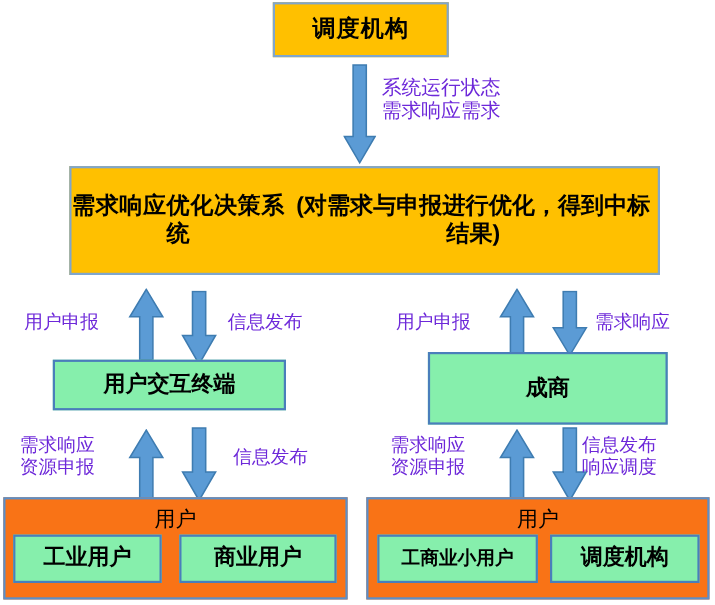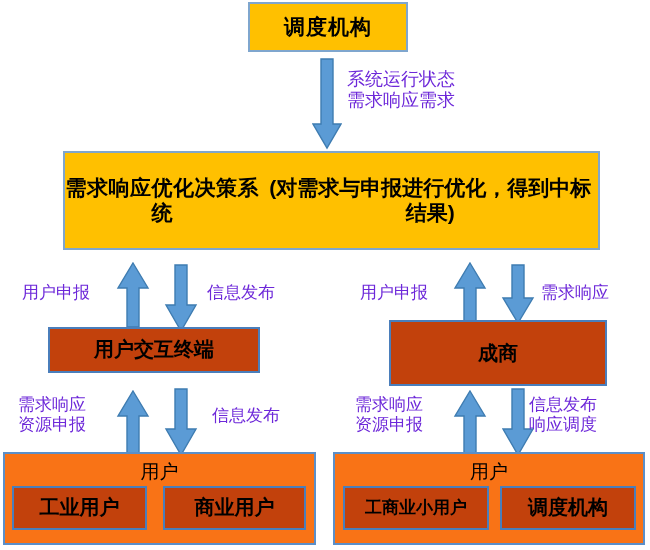--- a/index.html
+++ b/index.html
@@ -29,21 +29,21 @@
     text-align: center;
     line-height: 1.18;
   }
   .box-yellow {
     background: #FFC000;
     border: 2px solid #7FA6CE;
     color: #000000;
     font-weight: bold;
   }
   .box-white {
-    background: #c2410c;
+    background: #86efac;
     border: 2px solid #4A7EBB;
     color: #000000;
     font-weight: bold;
   }
   .container-box {
     position: absolute;
     box-sizing: border-box;
     background: #f97316;
     border: 2px solid #5B8FC9;
   }

